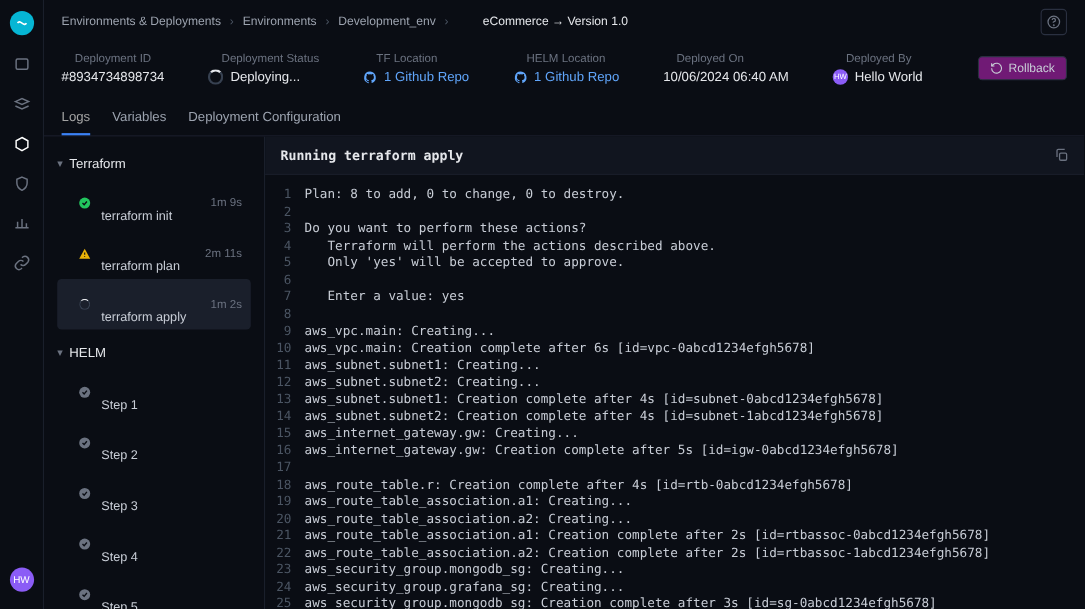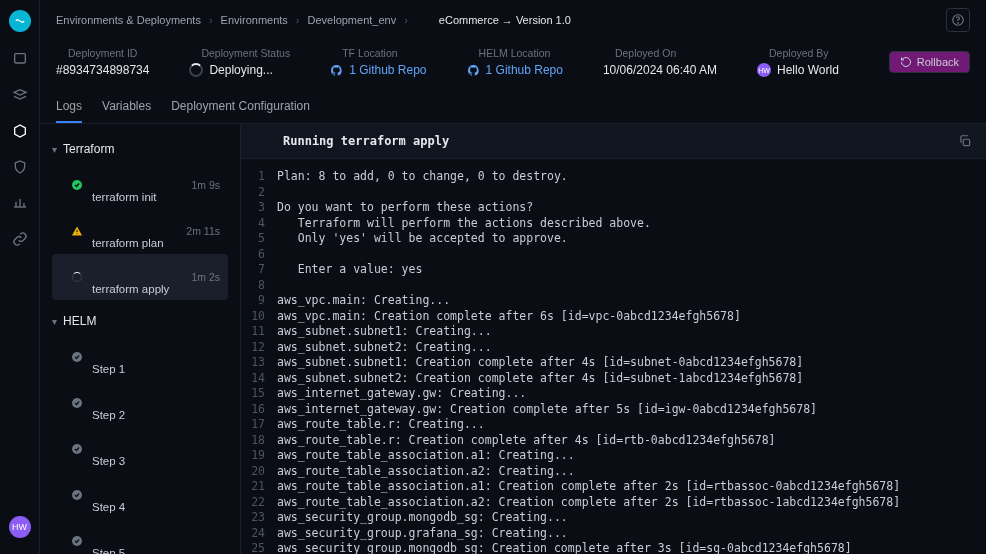--- a/index.html
+++ b/index.html
@@ -56,21 +56,21 @@
 .step-item.active { background:#1a1f2b; border-radius:4px; }
 .step-item .step-icon { width:14px; height:14px; margin-right:8px; display:flex; align-items:center; justify-content:center; }
 .step-item .step-label { flex:1;margin-top:24px; }
 .step-item .step-time { color:#6b7280; font-size:10.5px; }
 .icn-success { color:#22c55e; }
 .icn-warn { color:#eab308; }
 .icn-pending { color:#6b7280; }
 .icn-spin { width:10px; height:10px; border:1.5px solid #374151; border-top-color:#e5e7eb; border-radius:50%; animation:spin 1s linear infinite; }
 .log-area { flex:1; display:flex; flex-direction:column; overflow:hidden; border-left:1px solid #1a1f2b; }
 .log-header { display:flex; align-items:center; justify-content:space-between; padding:10px 14px; background:#11151f; border-bottom:1px solid #1a1f2b; }
-.log-title { font-family:ui-monospace,Menlo,Consolas,monospace; font-size:12px; color:#e5e7eb; font-weight:600;margin-left:28px; }
+.log-title { font-family:ui-monospace,Menlo,Consolas,monospace; font-size:12px; color:#e5e7eb; font-weight:600; }
 .copy-btn { color:#6b7280; cursor:pointer; }
 .log-body { flex:1; overflow:auto; padding:10px 0; font-family:ui-monospace,Menlo,Consolas,monospace; font-size:11.5px; line-height:1.35; }
 .log-line { display:flex; }
 .line-no { display:inline-block; width:36px; text-align:right; color:#4b5563; padding-right:12px; user-select:none; flex-shrink:0; }
 .line-txt { white-space:pre; color:#c8cdd6; }
 svg { display:block; }
 </style>
 </head>
 <body>
 
@@ -365,21 +365,20 @@
             <div class="log-line">
               <span class="line-no">15</span>
               <span class="line-txt">aws_internet_gateway.gw: Creating...</span>
             </div>
             <div class="log-line">
               <span class="line-no">16</span>
               <span class="line-txt">aws_internet_gateway.gw: Creation complete after 5s [id=igw-0abcd1234efgh5678]</span>
             </div>
             <div class="log-line">
               <span class="line-no">17</span>
-              <span class="line-txt">aws_route_table.r: Creating...</span>
             </div>
             <div class="log-line">
               <span class="line-no">18</span>
               <span class="line-txt">aws_route_table.r: Creation complete after 4s [id=rtb-0abcd1234efgh5678]</span>
             </div>
             <div class="log-line">
               <span class="line-no">19</span>
               <span class="line-txt">aws_route_table_association.a1: Creating...</span>
             </div>
             <div class="log-line">

